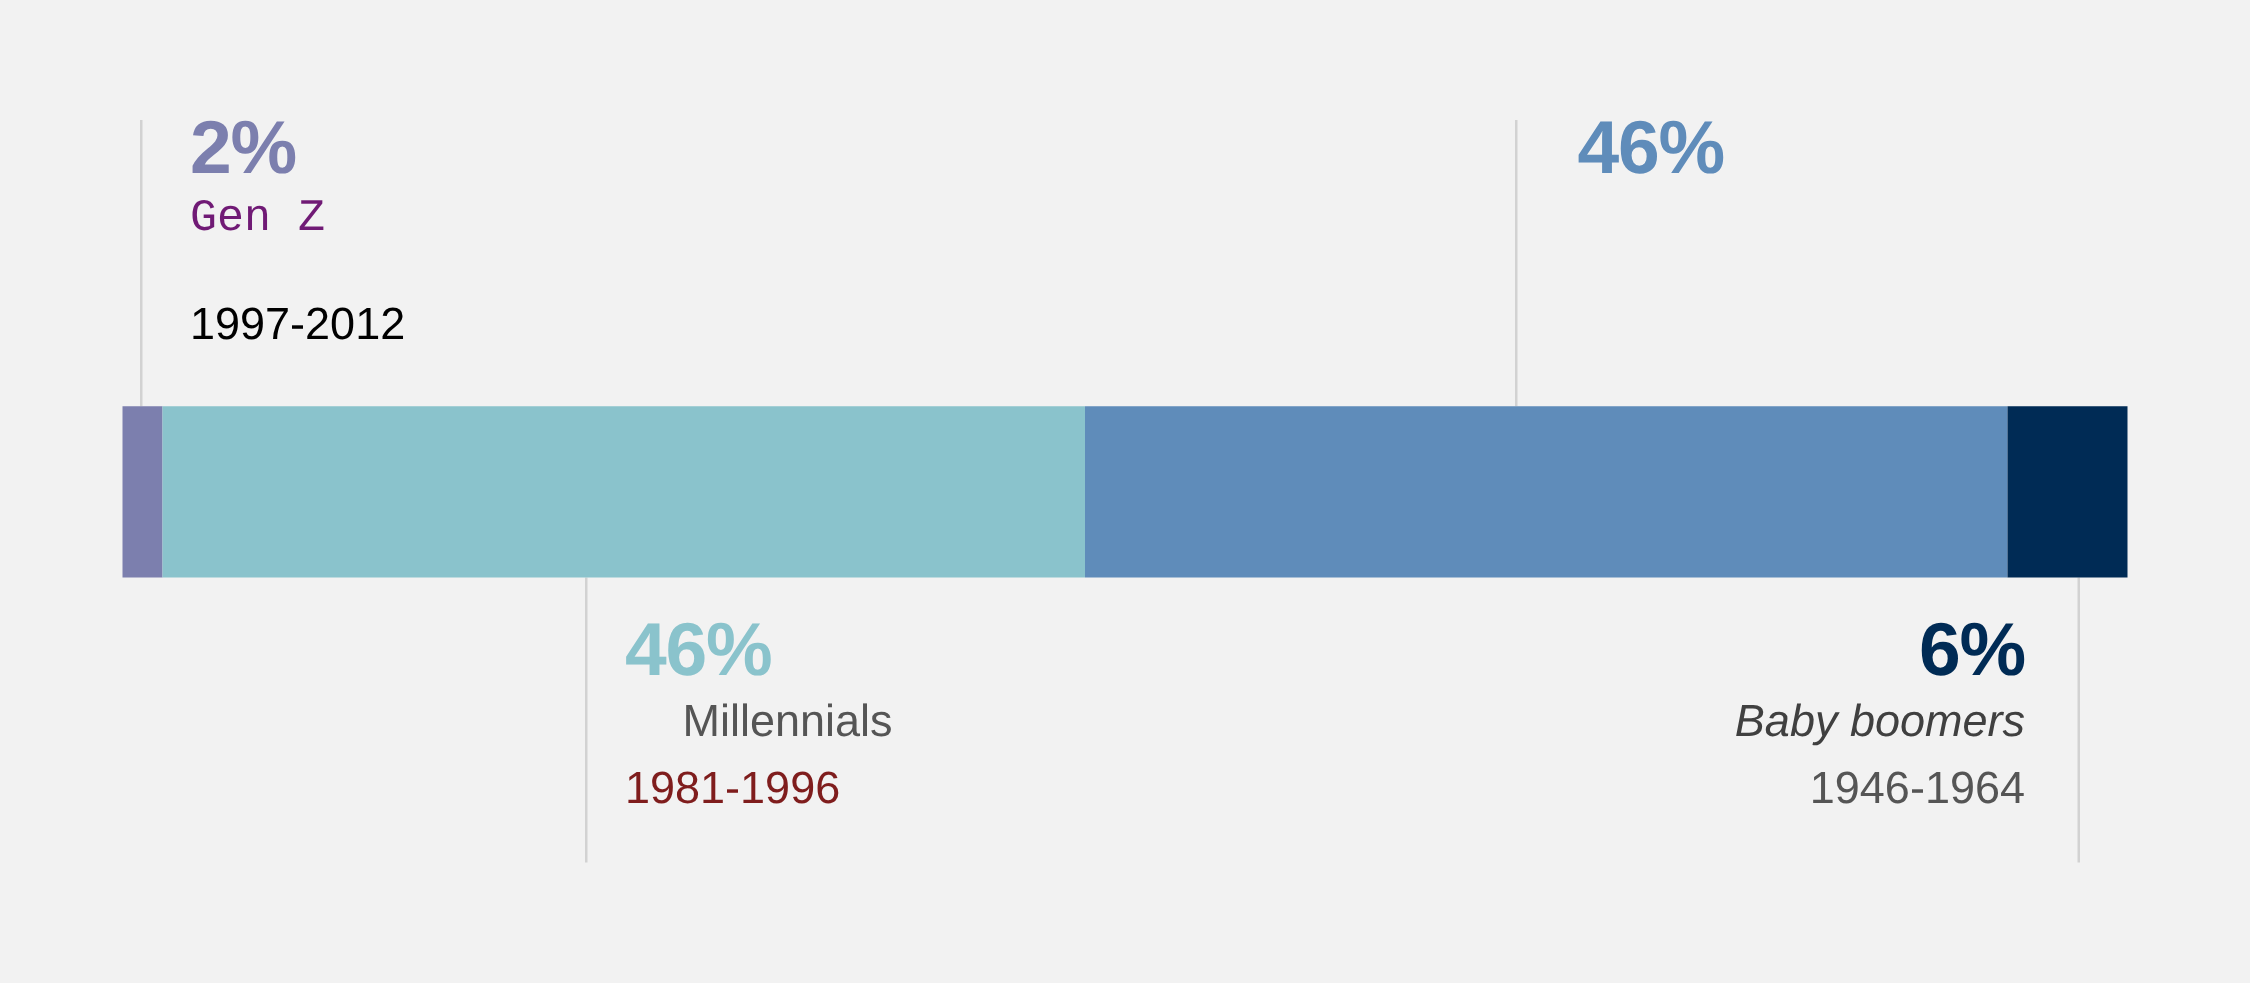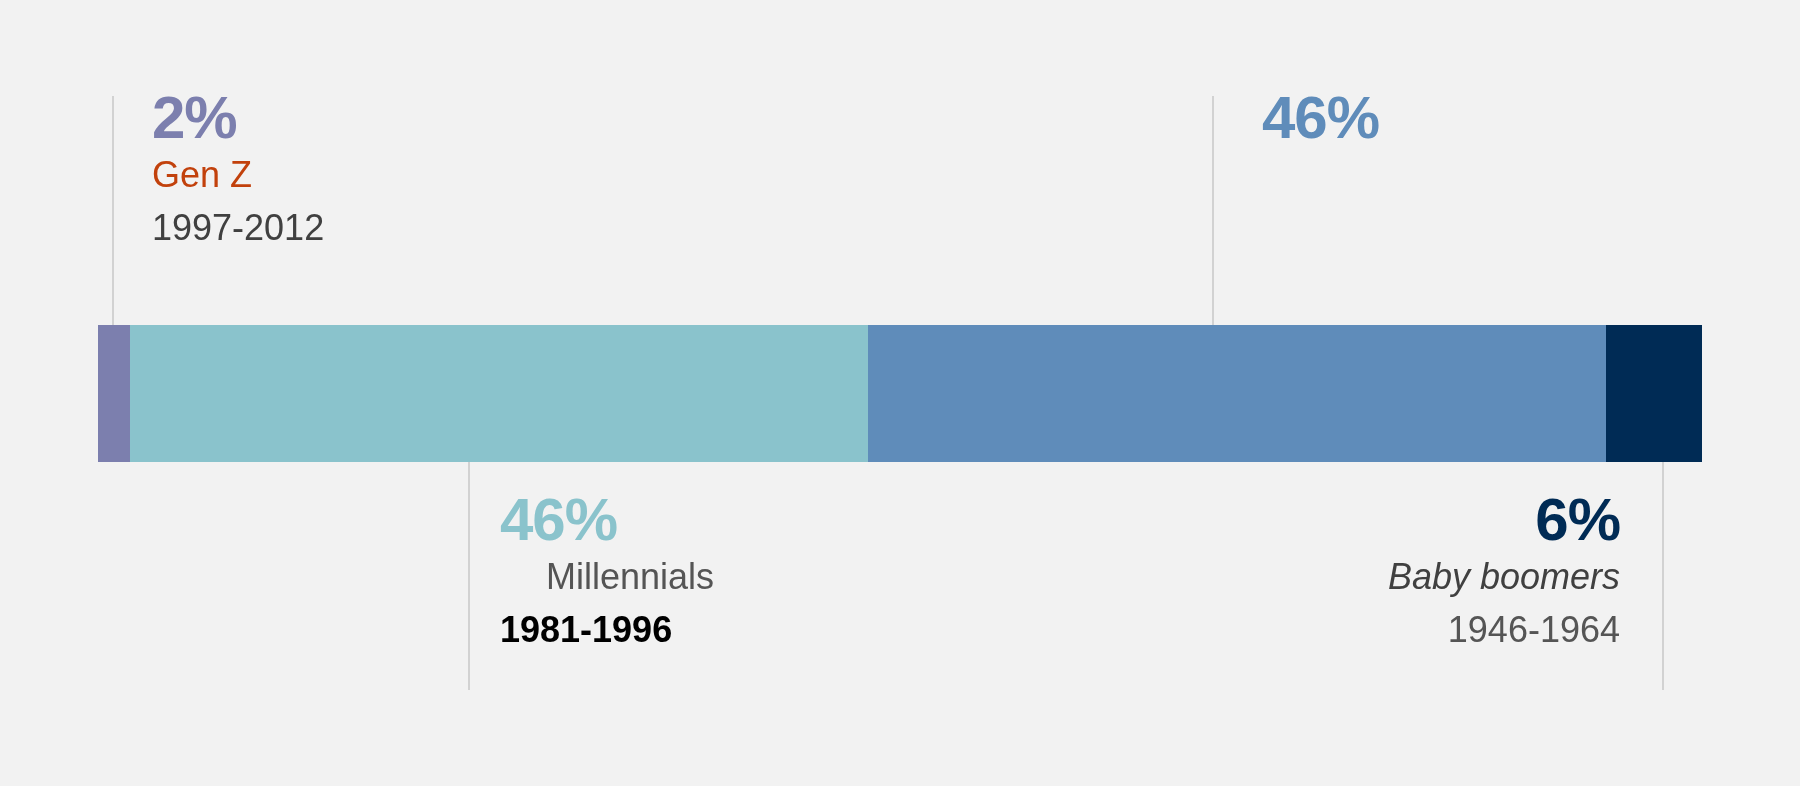--- a/index.html
+++ b/index.html
@@ -75,39 +75,39 @@
 
 <div id="chart">
 
   <div class="leader" style="left: 112px; top: 96px; height: 229px; background: rgb(210, 210, 210);"></div>
   <div class="leader" style="left: 1212px; top: 96px; height: 229px; background: rgb(210, 210, 210);"></div>
   <div class="leader" style="left: 468px; top: 462px; height: 228px; background: rgb(210, 210, 210);"></div>
   <div class="leader" style="left: 1662px; top: 462px; height: 228px; background: rgb(210, 210, 210);"></div>
 
   <div class="label" style="left:152px; top:88px;">
     <div class="pct" style="color: rgb(124, 127, 174);">2%</div>
-    <div class="name" style="color: #c2410c;">Gen Z</div>
-    <div class="years" style="color: #404040;">1997-2012</div>
+    <div class="name" style="color: #701a75; font-family: Liberation Mono, monospace;">Gen Z</div>
+    <div class="years" style="color: #000000; margin-top: 31px;">1997-2012</div>
   </div>
 
   <div class="label" style="left:1262px; top:88px;">
     <div class="pct" style="color: rgb(95, 140, 186);">46%</div>
   </div>
 
   <div class="bar">
     <div class="seg" style="background: rgb(124, 127, 174); flex-basis: 2%;"></div>
     <div class="seg" style="background: rgb(138, 195, 204); flex-basis: 46%;"></div>
     <div class="seg" style="background: rgb(95, 140, 186); flex-basis: 46%;"></div>
     <div class="seg" style="background: rgb(0, 43, 85); flex-basis: 6%;"></div>
   </div>
 
   <div class="label" style="left:500px; top:490px;">
     <div class="pct" style="color: rgb(138, 195, 204);">46%</div>
     <div class="name" style="color: rgb(85, 85, 85); margin-left: 46px;">Millennials</div>
-    <div class="years" style="color: #000000; font-weight: bold;">1981-1996</div>
+    <div class="years" style="color: #7f1d1d;">1981-1996</div>
   </div>
 
   <div class="label right-align" style="right:180px; top:490px;">
     <div class="pct" style="color: rgb(0, 43, 85);">6%</div>
     <div class="name" style="color: #404040; font-style: italic;">Baby boomers</div>
     <div class="years" style="color: rgb(85, 85, 85);">1946-1964</div>
   </div>
 
 </div>
 

